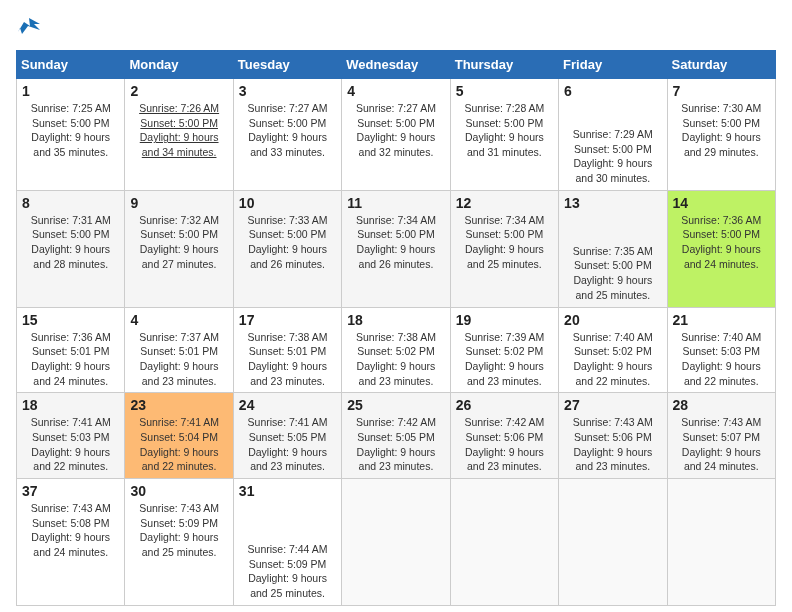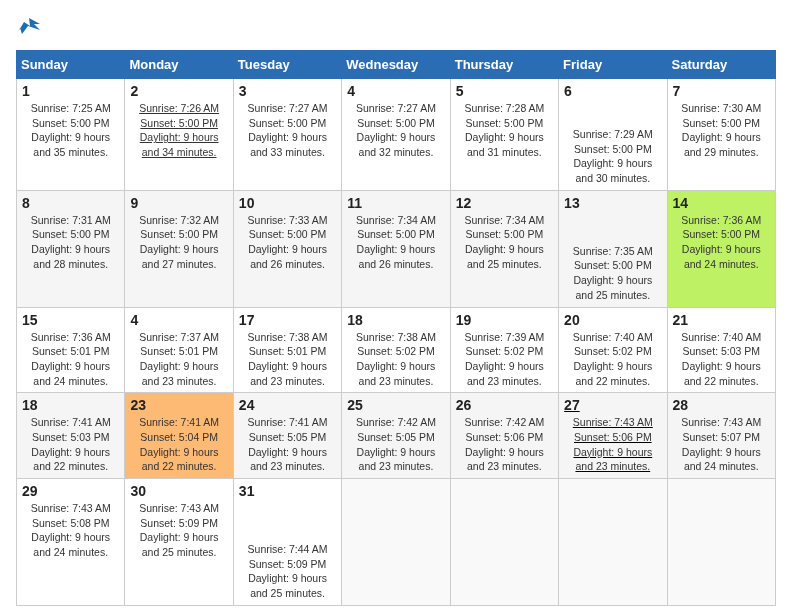--- a/index.html
+++ b/index.html
@@ -221,32 +221,32 @@
           <div class="day-detail" style="white-space: pre-line;">Sunrise: 7:41 AM<br>Sunset: 5:05 PM<br>Daylight: 9 hours<br>and 23 minutes.</div>
         </td>
         <td style="background: rgb(245, 245, 245);">
           <span class="day-number">25</span>
           <div class="day-detail" style="white-space: pre-line;">Sunrise: 7:42 AM<br>Sunset: 5:05 PM<br>Daylight: 9 hours<br>and 23 minutes.</div>
         </td>
         <td style="background: rgb(245, 245, 245);">
           <span class="day-number">26</span>
           <div class="day-detail" style="white-space: pre-line;">Sunrise: 7:42 AM<br>Sunset: 5:06 PM<br>Daylight: 9 hours<br>and 23 minutes.</div>
         </td>
-        <td style="background: rgb(245, 245, 245); text-decoration: underline;">
+        <td style="background: rgb(245, 245, 245);">
           <span class="day-number">27</span>
           <div class="day-detail" style="white-space: pre-line;">Sunrise: 7:43 AM<br>Sunset: 5:06 PM<br>Daylight: 9 hours<br>and 23 minutes.</div>
         </td>
         <td style="background: rgb(245, 245, 245);">
           <span class="day-number">28</span>
           <div class="day-detail" style="white-space: pre-line;">Sunrise: 7:43 AM<br>Sunset: 5:07 PM<br>Daylight: 9 hours<br>and 24 minutes.</div>
         </td>
       </tr>
       <tr>
         <td>
-          <span class="day-number">29</span>
+          <span class="day-number">37</span>
           <div class="day-detail" style="white-space: pre-line;">Sunrise: 7:43 AM<br>Sunset: 5:08 PM<br>Daylight: 9 hours<br>and 24 minutes.</div>
         </td>
         <td>
           <span class="day-number">30</span>
           <div class="day-detail" style="white-space: pre-line;">Sunrise: 7:43 AM<br>Sunset: 5:09 PM<br>Daylight: 9 hours<br>and 25 minutes.</div>
         </td>
         <td>
           <span class="day-number">31</span>
           <div class="day-detail" style="white-space: pre-line; margin-top: 43px;">Sunrise: 7:44 AM<br>Sunset: 5:09 PM<br>Daylight: 9 hours<br>and 25 minutes.</div>
         </td>

